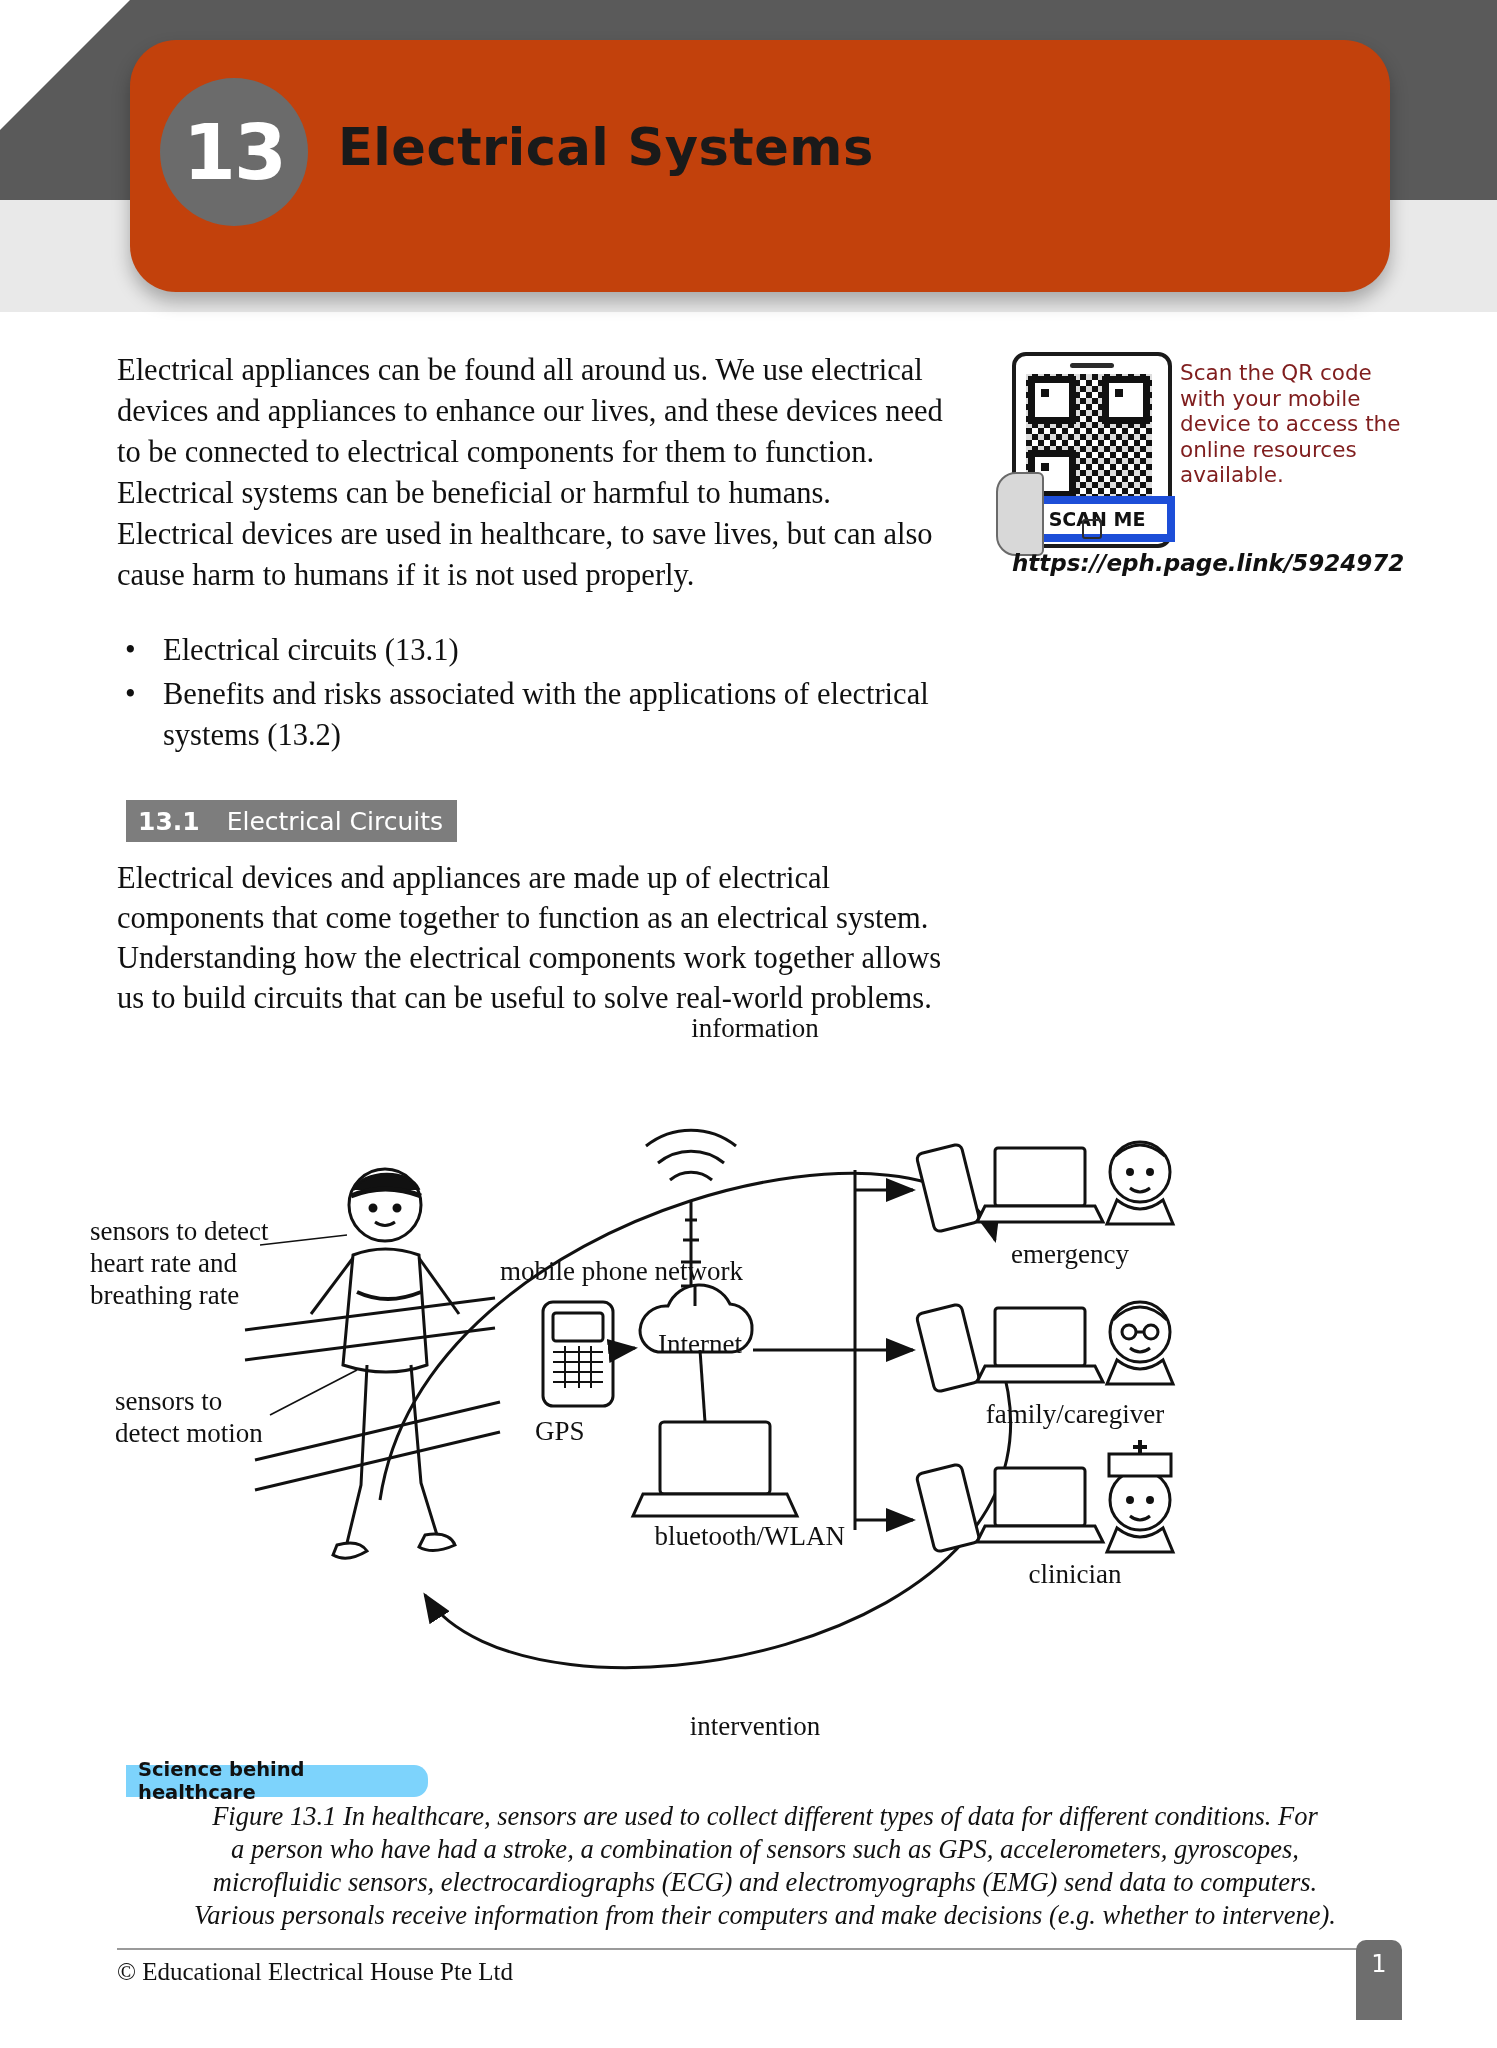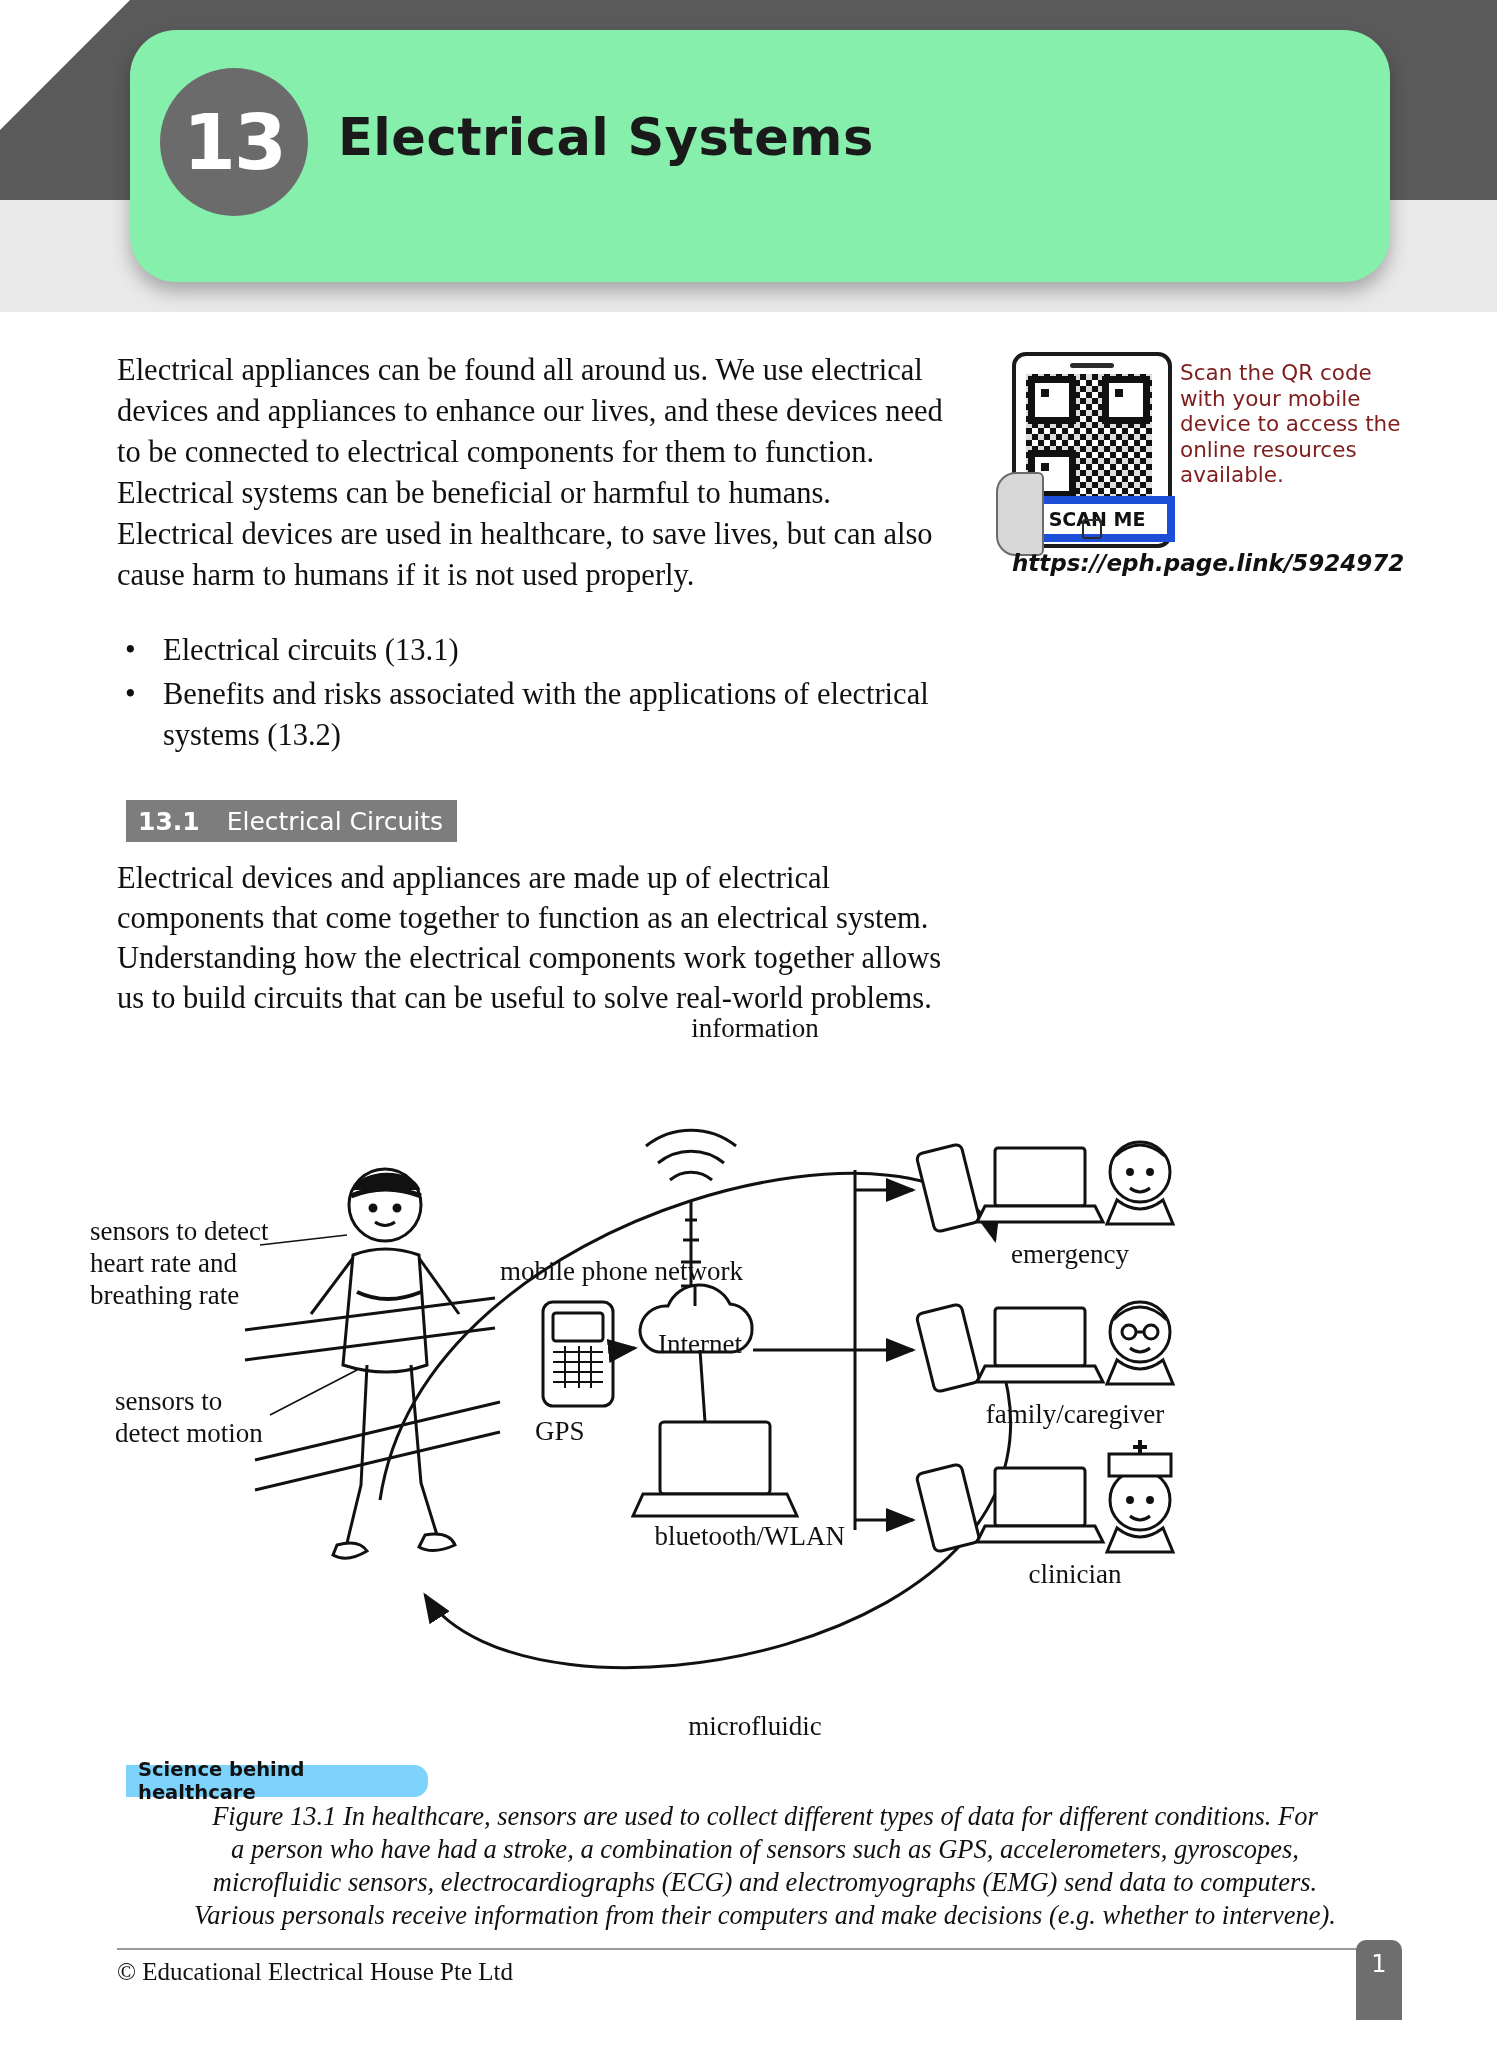--- a/index.html
+++ b/index.html
@@ -13,22 +13,22 @@
   .page{position:absolute;inset:0;background:#fff;}
   .header-dark{
     position:absolute;left:0;top:0;width:1497px;height:200px;
     background:#5a5a5a;
   }
   .header-grey-sliver{
     position:absolute;left:0;top:200px;width:1497px;height:112px;
     background:#e9e9e9;
   }
   .header-card{
-    position:absolute;left:130px;top:30px;width:1260px;height:252px;
-    background:#86efac;border-radius:46px;
+    position:absolute;left:130px;top:40px;width:1260px;height:252px;
+    background:#c2410c;border-radius:46px;
     box-shadow:0 10px 18px rgba(0,0,0,0.28);
   }
   .chapter-circle{
     position:absolute;left:30px;top:38px;width:148px;height:148px;border-radius:50%;
     background:#6b6b6b;color:#ffffff;
     display:flex;align-items:center;justify-content:center;
     font-family:"DejaVu Sans", sans-serif;
     font-weight:bold;font-size:76px;letter-spacing:-2px;
   }
   .chapter-title{
@@ -310,21 +310,21 @@
         <path d="M1014,446 l62,0 l0,-22 l-62,0 z"></path>
         <path d="M1045,424 v-14 M1038,417 h14" stroke-width="4"></path>
         <circle cx="1035" cy="470" r="2.5" fill="#111"></circle>
         <circle cx="1055" cy="470" r="2.5" fill="#111"></circle>
         <path d="M1035,486 q10,8 20,0"></path>
         <path d="M1022,498 q23,18 46,0 l10,24 l-66,0 z"></path>
       </g>
     </svg>
 
     <div class="fig-label" style="left:550px;top:-18px;width:220px;text-align:center;">information</div>
-    <div class="fig-label" style="left:550px;top:680px;width:220px;text-align:center;">microfluidic</div>
+    <div class="fig-label" style="left:550px;top:680px;width:220px;text-align:center;">intervention</div>
     <div class="fig-label" style="left:-5px;top:185px;width:200px;">sensors to detect heart rate and breathing rate</div>
     <div class="fig-label" style="left:20px;top:355px;width:175px;">sensors to detect motion</div>
     <div class="fig-label" style="left:440px;top:385px;width:120px;">GPS</div>
     <div class="fig-label" style="left:405px;top:225px;width:300px;">mobile phone network</div>
     <div class="fig-label" style="left:545px;top:298px;width:120px;text-align:center;">Internet</div>
     <div class="fig-label" style="left:520px;top:490px;width:230px;text-align:right;">bluetooth/WLAN</div>
     <div class="fig-label" style="left:860px;top:208px;width:230px;text-align:center;">emergency</div>
     <div class="fig-label" style="left:840px;top:368px;width:280px;text-align:center;">family/caregiver</div>
     <div class="fig-label" style="left:870px;top:528px;width:220px;text-align:center;">clinician</div>
   </div>

